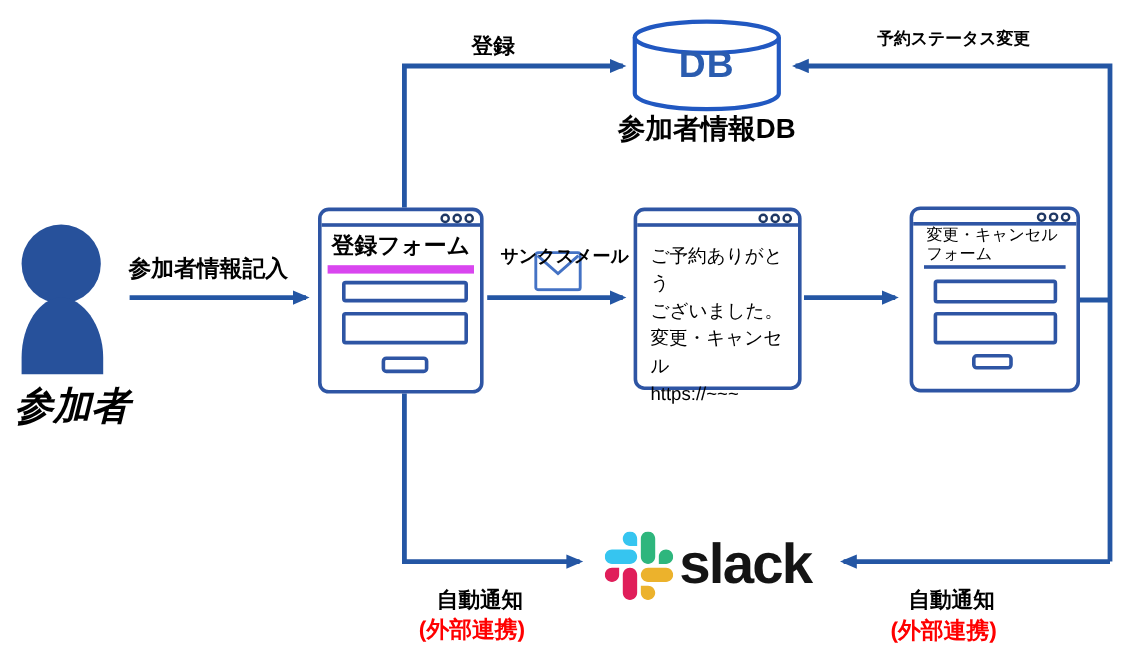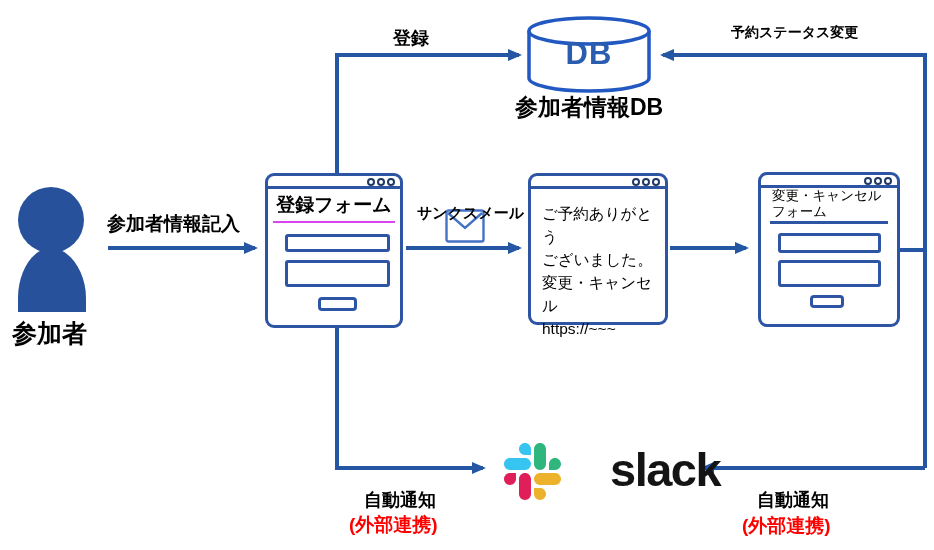--- a/index.html
+++ b/index.html
@@ -17,21 +17,21 @@
   }
   .titlebar {
     position:absolute; top:0; left:0; right:0; height:13px;
     border-bottom:3px solid #2e55a4;
   }
   .dots { position:absolute; right:5px; top:2px; display:flex; gap:2px; }
   .dot { width:8px; height:8px; border:2.5px solid #1f3864; border-radius:50%; background:#fff; }
   .win-title-wrap { position:absolute; left:0; right:0; text-align:center; }
   .win-title {
     display:inline-block; font-weight:bold; font-size:19px; color:#000;
-    border-bottom:2px solid #d946ef; padding:0 3px 3px 3px;
+    border-bottom:7px solid #d946ef; padding:0 3px 3px 3px;
   }
   .finput { position:absolute; background:#fff; border:3px solid #2e55a4; border-radius:3px; }
   .fbutton { position:absolute; background:#fff; border:3px solid #2e55a4; border-radius:4px; }
   .msg-body {
     position:absolute; left:11px; top:26px; right:6px;
     font-size:15.5px; line-height:23px; color:#000; font-weight:normal;
   }
   .cf-title {
     position:absolute; left:11px; top:13px; font-size:13.5px; line-height:16px; color:#000;
   }
@@ -39,21 +39,21 @@
   .dbtext {
     position:absolute; left:522px; top:36px; width:134px; z-index:3;
     text-align:center; color:#2a5caf; font-weight:bold; font-size:31px; letter-spacing:1px;
   }
   .dbcaption {
     position:absolute; left:503px; top:92px; width:172px; z-index:3;
     text-align:center; color:#000; font-weight:bold; font-size:23px;
   }
   .slack-word {
     position:absolute; left:566px; top:444px; z-index:3;
-    font-size:47px; line-height:52px; font-weight:bold; color:#141414; letter-spacing:-1.5px;margin-left:44px;
+    font-size:47px; line-height:52px; font-weight:bold; color:#141414; letter-spacing:-1.5px;
   }
   .pos-abs { position:absolute; z-index:2; }
 </style>
 </head>
 <body>
 
 <div class="canvas">
 
   <svg class="overlay" width="934" height="550" viewBox="0 0 934 550">
     <defs>
@@ -70,21 +70,21 @@
       <path d="M925,468 L925,55 L663,55" marker-end="url(#ah)"></path>
       <path d="M925,468 L703,468" marker-end="url(#ah)"></path>
       <path d="M337,328 L337,468 L483,468" marker-end="url(#ah)"></path>
     </g>
   </svg>
 
   <svg class="pos-abs" style="left:14px; top:186px;" width="84" height="126" viewBox="0 0 84 126">
     <circle cx="37" cy="34" r="33" fill="#27519b"></circle>
     <path d="M37,62 C19,62 4,85 4,112 L4,126 L72,126 L72,112 C72,85 55,62 37,62 Z" fill="#27519b"></path>
   </svg>
-  <div class="lbl" style="left:12px; top:317px; font-size:25px;">参加者</div>
+  <div class="lbl" style="left:12px; top:317px; font-size:32px;font-style:italic;">参加者</div>
 
   <div class="lbl" style="left:107px; top:211px; font-size:19px;">参加者情報記入</div>
   <div class="lbl" style="left:393px; top:26px; font-size:18px;">登録</div>
   <div class="lbl" style="left:731px; top:24px; font-size:14px;">予約ステータス変更</div>
   <div class="lbl" style="left:417px; top:188px; font-size:15px;margin-top:16px;">サンクスメール</div>
 
   <svg class="pos-abs" style="left:445px; top:209px;" width="40" height="34" viewBox="0 0 40 34">
     <rect x="1.5" y="1.5" width="37" height="31" rx="2" fill="#fff" stroke="#4472c4" stroke-width="2.4"></rect>
     <path d="M3,4 L20,19 L37,4" fill="none" stroke="#4472c4" stroke-width="2.4"></path>
   </svg>

